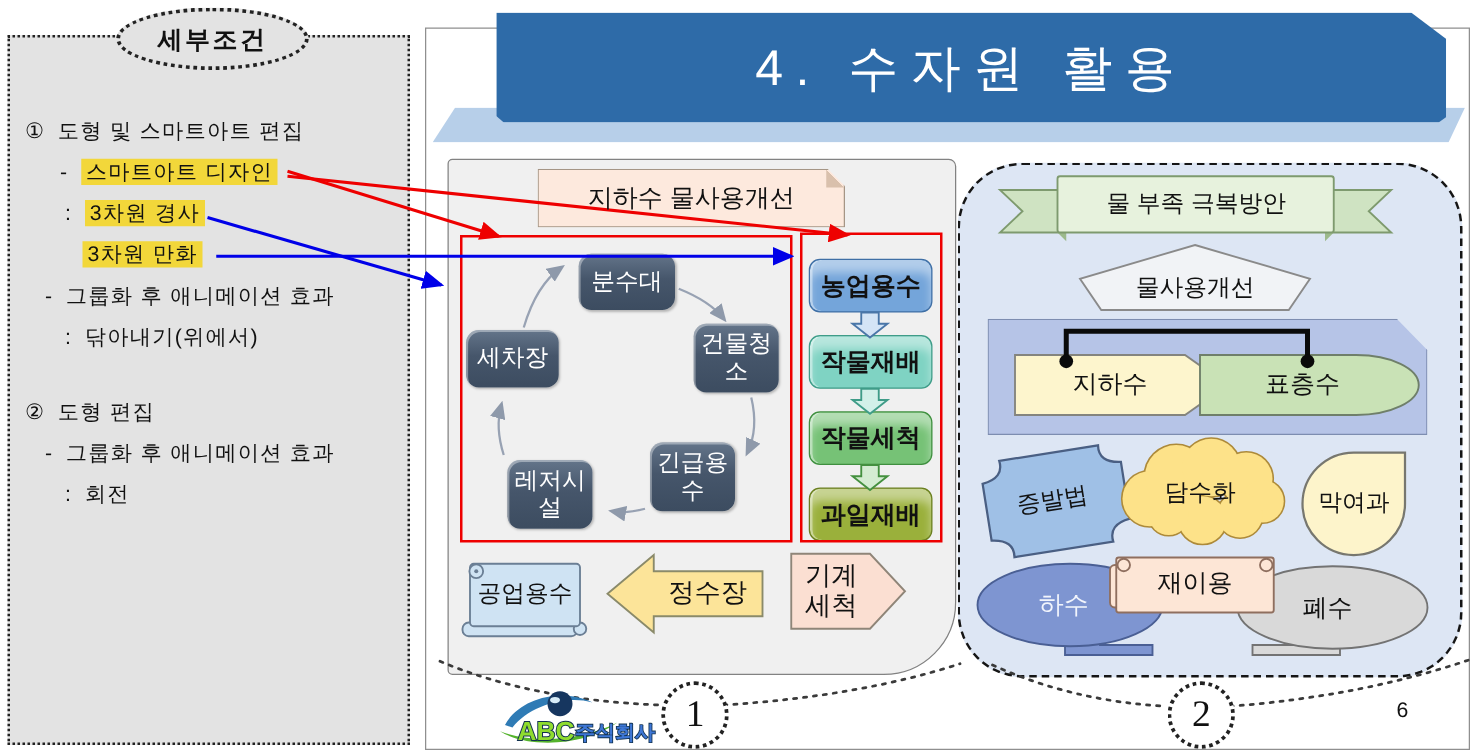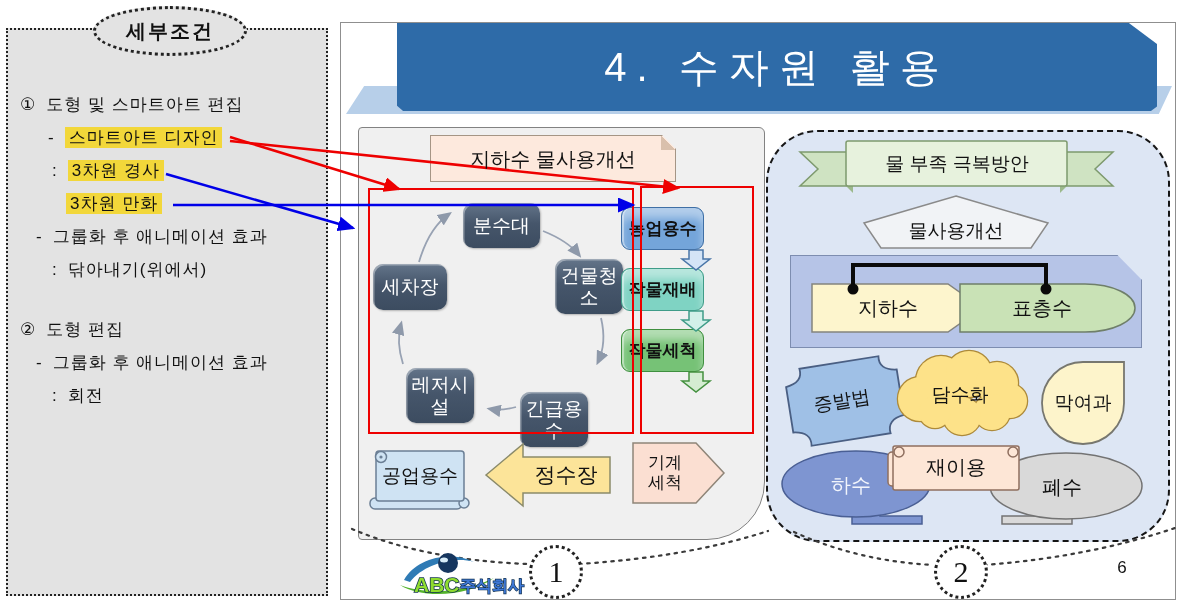--- a/index.html
+++ b/index.html
@@ -14,43 +14,43 @@
                 display:flex;align-items:center;justify-content:center;
                 font-size:20px;font-weight:bold;letter-spacing:2px;}
   .pline{position:absolute;font-size:17px;letter-spacing:1px;white-space:nowrap;z-index:2;}
   .pline .bullet{margin-right:10px;}
   .hl{background:#f2d73a;padding:1px 4px;}
   
   #slide{left:340px;top:22px;width:836px;height:578px;background:#fff;
          border:1px solid #8f8f8f;box-sizing:border-box;z-index:1;}
   #title-ribbon{left:346px;top:86px;width:826px;height:28px;background:#b7cfe9;
                 clip-path:polygon(2.2% 0,100% 0,98.4% 100%,0 100%);z-index:2;}
-  #title-banner{left:397px;top:23px;width:760px;height:88px;background:#2e6ba8;
+  #title-banner{left:397px;top:10px;width:760px;height:88px;background:#2e6ba8;
                 clip-path:polygon(0 0,96.3% 0,100% 24%,100% 95%,99.2% 100%,0.8% 100%,0 94%);
                 display:flex;align-items:center;justify-content:center;z-index:3;}
   #title-text{color:#fff;font-size:40px;letter-spacing:10px;}
   
   #case-box{left:358px;top:127px;width:407px;height:413px;background:#f0f0f0;
             border:1.5px solid #828282;box-sizing:border-box;
             border-radius:4px 6px 58px 4px;z-index:2;}
   #case-header{left:430px;top:135px;width:246px;height:47px;background:#fde9dd;
                border:1px solid #a59585;box-sizing:border-box;z-index:3;
                clip-path:polygon(0 0,calc(100% - 14px) 0,100% 14px,100% 100%,0 100%);}
   #case-fold{right:0;top:0;width:14px;height:14px;
              background:linear-gradient(to bottom left,transparent 49%,#d9c0ac 50%);}
   .redbox{position:absolute;border:2.5px solid #ee0000;box-sizing:border-box;z-index:4;}
   
   .cyc{position:absolute;z-index:3;border-radius:10px;color:#fff;font-size:19px;
        background:linear-gradient(180deg,#64758a 0%,#46566b 45%,#3c4c60 100%);
        box-shadow:inset 1.5px 1.5px 0 rgba(255,255,255,.38),1px 1px 2px rgba(0,0,0,.25);
        display:flex;align-items:center;justify-content:center;text-align:center;
        line-height:1.12;word-break:break-all;}
   
-  .chain{position:absolute;left:621px;width:83px;height:43px;z-index:3;border-radius:9px;
-         display:flex;align-items:center;justify-content:center;font-size:17px;font-weight:600;
+  .chain{position:absolute;left:647px;width:99px;height:43px;z-index:3;border-radius:9px;
+         display:flex;align-items:center;justify-content:center;font-size:20px;font-weight:600;
          box-sizing:border-box;box-shadow:inset 0 10px 8px rgba(255,255,255,.45),inset 2px 0 0 rgba(255,255,255,.4);}
   .c1{background:#74a5da;border:1.5px solid #3f6fa5;}
   .c2{background:#7fd3c3;border:1.5px solid #3f9c88;}
   .c3{background:#76c276;border:1.5px solid #3f8f3f;text-align:center;}
   .c4{background:#9ab03b;border:1.5px solid #6a7f20;}
   
   #overcome-box{left:766px;top:130px;width:404px;height:412px;background:#dde6f4;
                 border:2.5px dashed #151515;border-radius:52px;box-sizing:border-box;z-index:2;}
   #source-panel{left:790px;top:255px;width:352px;height:93px;background:#b6c4e7;
                 border:1px solid #7d8db0;box-sizing:border-box;z-index:3;
@@ -92,27 +92,28 @@
     <span id="title-text">4. 수자원 활용</span>
   </div>
 
   <div class="abs" id="case-box"></div>
   <div class="abs" id="case-header">
     <div class="abs" id="case-fold"></div>
   </div>
 
   <div class="cyc" style="left:463px;top:203px;width:77px;height:45px">분수대</div>
   <div class="cyc" style="left:555px;top:259px;width:68px;height:55px">건물청소</div>
-  <div class="cyc" style="left:520px;top:392px;width:68px;height:55px">긴급용수</div>
+  <div class="cyc" style="left:520px;top:354px;width:68px;height:55px">긴급용수</div>
   <div class="cyc" style="left:406px;top:368px;width:68px;height:55px">레저시설</div>
   <div class="cyc" style="left:373px;top:264px;width:74px;height:46px">세차장</div>
 
   <div class="chain c1" style="top:207px">농업용수</div>
   <div class="chain c2" style="top:268px">작물재배</div>
   <div class="chain c3" style="top:329px">작물세척</div>
+  <div class="chain c4" style="top:390px">과일재배</div>
 
   <div class="redbox" style="left:368px;top:188px;width:266px;height:246px"></div>
   <div class="redbox" style="left:640px;top:186px;width:114px;height:248px"></div>
 
   <div class="abs" id="overcome-box"></div>
   <div class="abs" id="source-panel"></div>
 
   <svg id="vec" class="abs" width="1178" height="605" viewBox="0 0 1178 605">
     <defs>
       <marker id="mRed" markerWidth="7" markerHeight="6" refX="6" refY="3" orient="auto">
@@ -232,21 +233,21 @@
       <ellipse cx="46" cy="10" rx="4" ry="2.5" fill="#d8ecf8"></ellipse>
       <path d="M 2,35 C 28,45 66,43 96,28 C 70,47 24,49 2,35 Z" fill="#54b32c"></path>
       <text x="16" y="42" font-size="21" font-weight="bold" fill="#8fdc2f" stroke="#12324f" stroke-width="1.6" paint-order="stroke">ABC</text>
       <text x="62" y="41" font-size="16" font-weight="bold" fill="#3e77d6" stroke="#12324f" stroke-width="1.4" paint-order="stroke">주식회사</text>
     </g>
   </svg>
 
   <div class="lbl" style="left:553px;top:159px;font-size:20px">지하수 물사용개선</div>
   <div class="lbl" style="left:420px;top:476px;font-size:19px">공업용수</div>
   <div class="lbl" style="left:566px;top:475px;font-size:21px">정수장</div>
-  <div class="lbl wrap2" style="left:665px;top:473px;font-size:17px;width:44px">기계세척</div>
+  <div class="lbl wrap2" style="left:665px;top:473px;font-size:21px;width:44px">기계세척</div>
 
   <div class="lbl" style="left:957px;top:164px;font-size:19px">물 부족 극복방안</div>
   <div class="lbl" style="left:956px;top:231px;font-size:19px">물사용개선</div>
   <div class="lbl" style="left:888px;top:308px;font-size:20px">지하수</div>
   <div class="lbl" style="left:1042px;top:308px;font-size:20px">표층수</div>
   <div class="lbl" style="left:842px;top:401px;font-size:19px;transform:translate(-50%,-50%) rotate(-9deg)">증발법</div>
   <div class="lbl" style="left:960px;top:395px;font-size:19px">담수화</div>
   <div class="lbl" style="left:1083px;top:403px;font-size:19px">막여과</div>
   <div class="lbl" style="left:851px;top:485px;font-size:20px;color:#f2f5fc">하수</div>
   <div class="lbl" style="left:956px;top:467px;font-size:20px">재이용</div>

